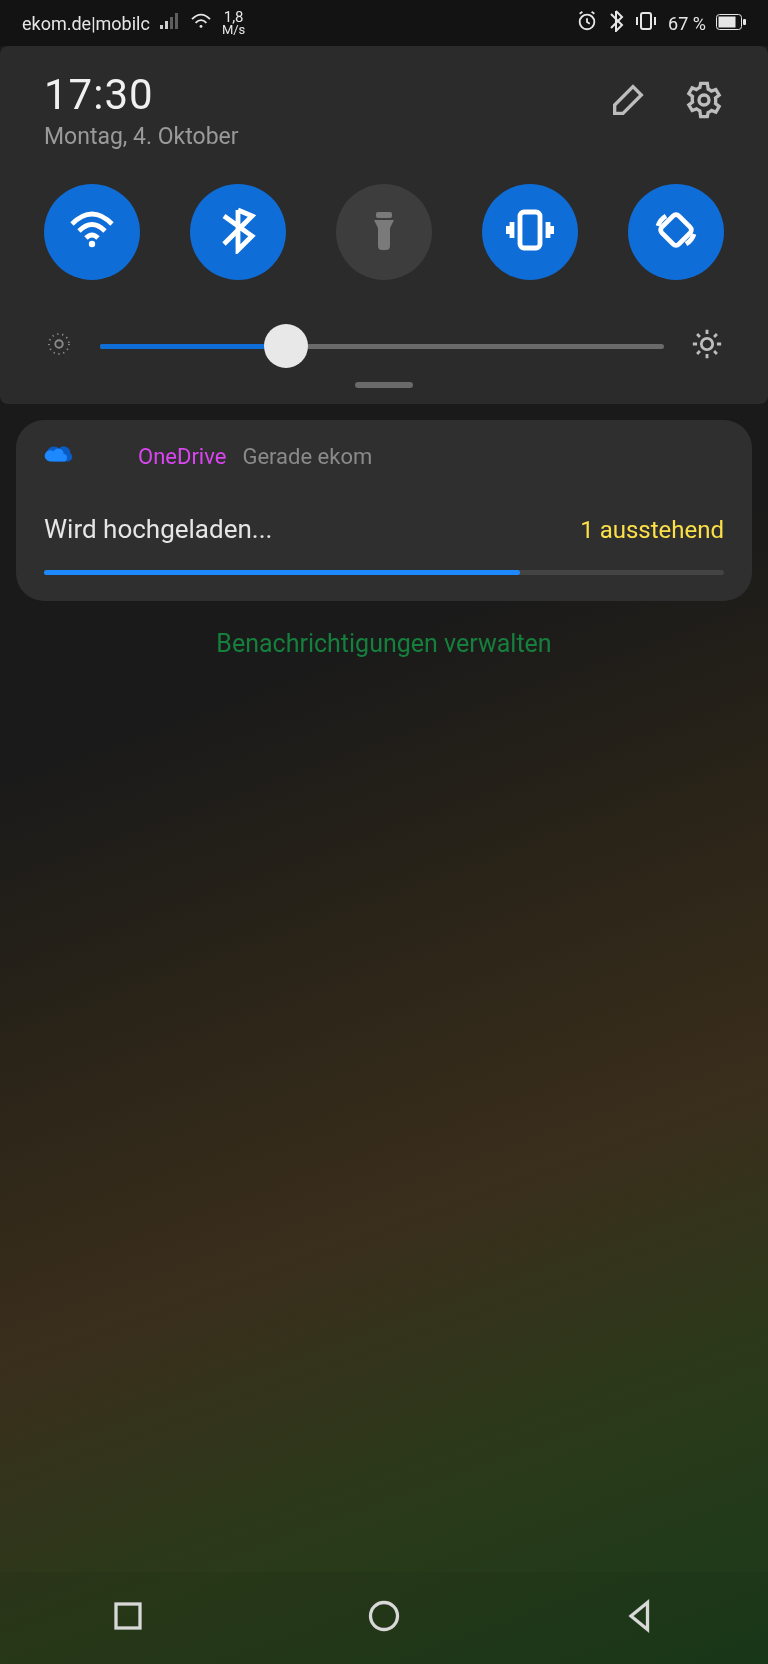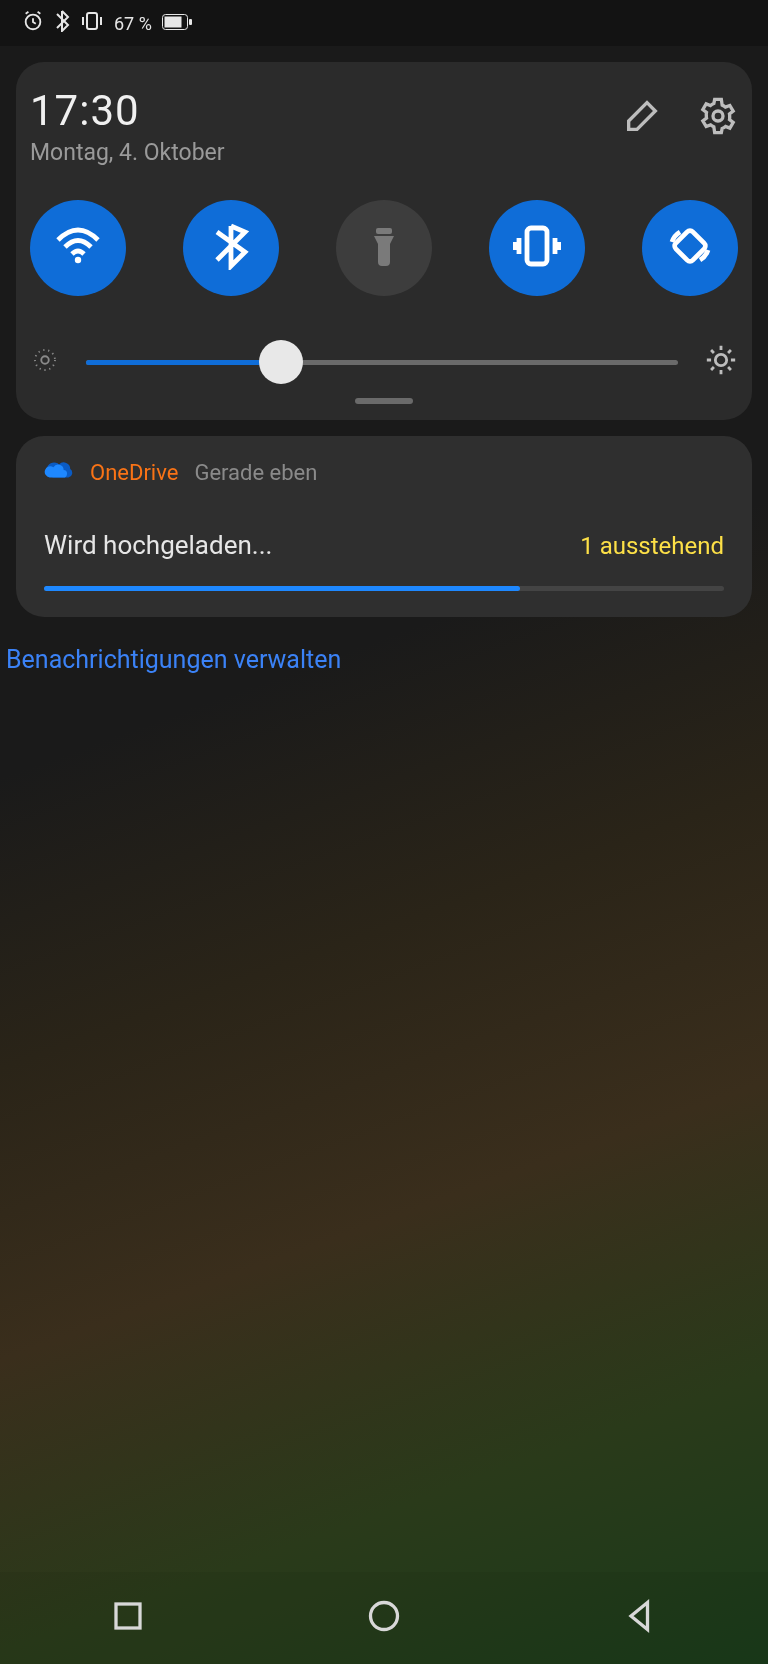--- a/index.html
+++ b/index.html
@@ -21,24 +21,23 @@
     font-size: 18px;
     color: #e6e6e6;
     background: rgba(0,0,0,0.25);
   }
   .status-left, .status-right { display: flex; align-items: center; gap: 10px; }
   .status-speed { display: flex; flex-direction: column; align-items: center; line-height: 0.95; font-size: 15px; }
   .status-speed small { font-size: 13px; }
 
   
   .qs-panel {
-    margin: 16px;
     background: #2b2b2b;
-    border-radius: 28px;
-    padding: 24px 14px 16px;
+    border-radius: 8px;
+    padding: 24px 44px 16px;
   }
   .qs-header {
     display: flex;
     align-items: flex-start;
     justify-content: space-between;
   }
   .qs-time { font-size: 42px; font-weight: 400; color: #f0f0f0; letter-spacing: 1px; }
   .qs-date { font-size: 23px; color: #9a9a9a; margin-top: 4px; }
   .qs-header-icons { display: flex; gap: 36px; align-items: center; margin-top: 10px; }
   .qs-header-icons svg { width: 40px; height: 40px; stroke: #bdbdbd; }
@@ -75,56 +74,80 @@
   }
 
   
   .notif {
     margin: 16px;
     background: #2f2f2f;
     border-radius: 28px;
     padding: 24px 28px 26px;
   }
   .notif-head { display: flex; align-items: center; gap: 16px; font-size: 22px; color: #bdbdbd; }
-  .notif-head .app { color: #f97316; }
+  .notif-head .app { color: #d946ef; margin-left: 48px; }
   .notif-head .time { color: #8a8a8a; }
   .od-icon { width: 30px; height: 20px; }
 
   .notif-body {
     display: flex; justify-content: space-between; align-items: baseline;
     margin-top: 45px; font-size: 26px;
   }
   .notif-body .title { color: #e6e6e6; }
   .notif-body .sub { color: #fde047; font-size: 24px; }
 
   .progress {
     height: 5px; background: #444; border-radius: 3px; margin-top: 26px; position: relative;
   }
   .progress-fill {
     height: 100%; background: #1e88ff; border-radius: 3px; position: absolute; left: 0; top: 0;
   }
 
   .manage {
-    text-align: left; color: #3b82f6; font-size: 25px; margin-top: 22px;
+    text-align: center; color: #15803d; font-size: 25px; margin-top: 22px;
     padding: 6px;
   }
 
   
   .navbar {
     position: absolute; bottom: 0; left: 0; right: 0;
     height: 92px;
     display: flex; align-items: center; justify-content: space-around;
     background: rgba(0,0,0,0.05);
   }
   .navbar svg { width: 36px; height: 36px; stroke: #d8d8d8; fill: none; stroke-width: 2.2; }
 </style>
 </head>
 <body>
 
 <div class="status-bar">
+  <div class="status-left">
+    <span>ekom.de|mobilc</span>
+    <span>
+      <svg width="20" height="18" viewBox="0 0 20 18">
+          <g fill="#cfcfcf">
+            <rect x="0" y="13" width="3" height="4"></rect>
+            <rect x="5" y="9" width="3" height="8"></rect>
+            <rect x="10" y="5" width="3" height="12" opacity="0.4"></rect>
+            <rect x="15" y="1" width="3" height="16" opacity="0.4"></rect>
+          </g>
+        </svg>
+    </span>
+    <span>
+      <svg width="22" height="18" viewBox="0 0 24 20" fill="none" stroke="#e6e6e6" stroke-width="2">
+          <path d="M2 8 Q12 -2 22 8"></path>
+          <path d="M6 12 Q12 6 18 12"></path>
+          <circle cx="12" cy="16" r="1.6" fill="#e6e6e6" stroke="none"></circle>
+        </svg>
+    </span>
+    <span class="status-speed">
+      <span>1,8</span>
+      <small>M/s</small>
+    </span>
+  </div>
   <div class="status-right">
     <span>
       <svg width="22" height="22" viewBox="0 0 24 24" fill="none" stroke="#e6e6e6" stroke-width="2">
           <circle cx="12" cy="13" r="8"></circle>
           <path d="M12 9v4l3 2"></path>
           <path d="M4 4l3-2M20 4l-3-2"></path>
         </svg>
     </span>
     <span>
       <svg width="16" height="22" viewBox="0 0 14 22" fill="none" stroke="#e6e6e6" stroke-width="2">
@@ -241,21 +264,21 @@
 
 <div class="notif">
   <div class="notif-head">
     <span>
       <svg class="od-icon" viewBox="0 0 32 20">
           <path fill="#0a5bc4" d="M10 18a8 8 0 1 1 6-14 7 7 0 0 1 12 5 5 5 0 0 1-2 9z"></path>
           <path fill="#1e88ff" d="M6 18a6 6 0 1 1 4-11 6 6 0 0 1 11 3 4 4 0 0 1-1 8z"></path>
         </svg>
     </span>
     <span class="app">OneDrive</span>
-    <span class="time">Gerade eben</span>
+    <span class="time">Gerade ekom</span>
   </div>
   <div class="notif-body">
     <span class="title">Wird hochgeladen...</span>
     <span class="sub">1 ausstehend</span>
   </div>
   <div class="progress">
     <div class="progress-fill" id="prog-fill" style="width: 70%;"></div>
   </div>
 </div>
 

